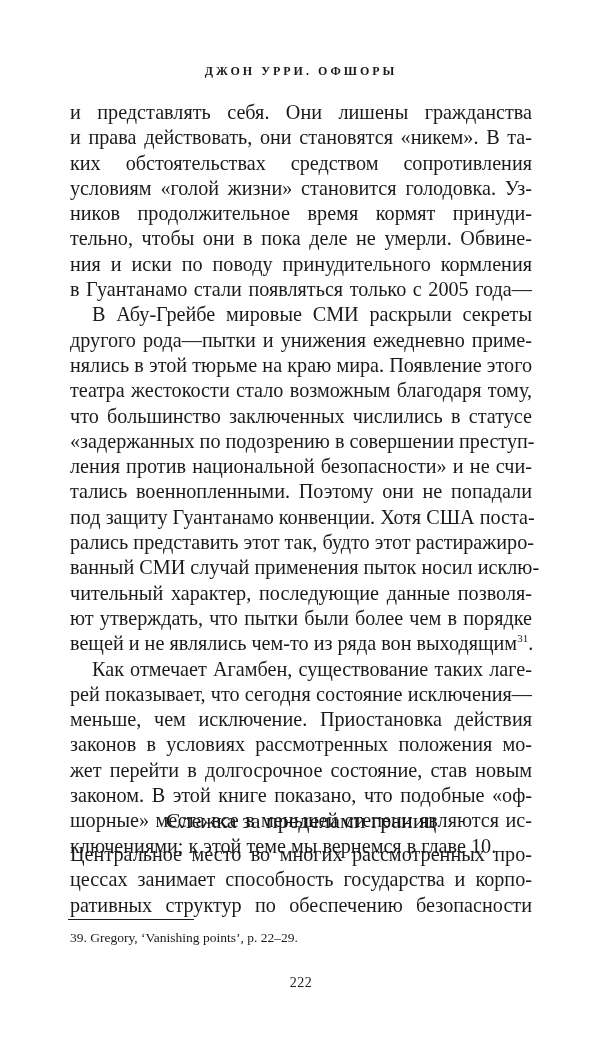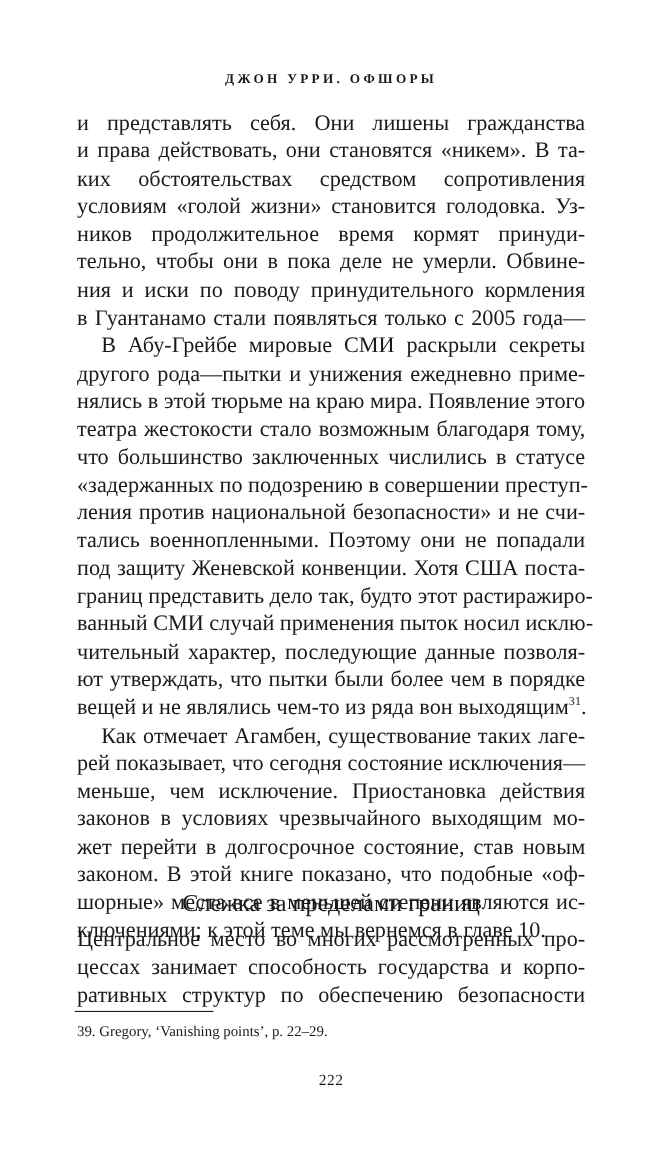--- a/index.html
+++ b/index.html
@@ -125,33 +125,33 @@
 
     <div class="para">
       <span class="line indent">В Абу-Грейбе мировые СМИ раскрыли секреты</span>
       <span class="line">другого рода—пытки и унижения ежедневно приме-</span>
       <span class="line">нялись в этой тюрьме на краю мира. Появление этого</span>
       <span class="line">театра жестокости стало возможным благодаря тому,</span>
       <span class="line">что большинство заключенных числились в статусе</span>
       <span class="line">«задержанных по подозрению в совершении преступ-</span>
       <span class="line">ления против национальной безопасности» и не счи-</span>
       <span class="line">тались военнопленными. Поэтому они не попадали</span>
-      <span class="line">под защиту Женевской конвенции. Хотя США поста-</span>
-      <span class="line">границ представить дело так, будто этот растиражиро-</span>
+      <span class="line">под защиту Гуантанамо конвенции. Хотя США поста-</span>
+      <span class="line">рались представить этот так, будто этот растиражиро-</span>
       <span class="line">ванный СМИ случай применения пыток носил исклю-</span>
       <span class="line">чительный характер, последующие данные позволя-</span>
       <span class="line">ют утверждать, что пытки были более чем в порядке</span>
       <span class="line"><span>вещей и не являлись чем-то из ряда вон выходящим</span><sup>31</sup><span>.</span></span>
     </div>
 
     <div class="para">
       <span class="line indent">Как отмечает Агамбен, существование таких лаге-</span>
       <span class="line">рей показывает, что сегодня состояние исключения—</span>
       <span class="line">меньше, чем исключение. Приостановка действия</span>
-      <span class="line">законов в условиях чрезвычайного выходящим мо-</span>
+      <span class="line">законов в условиях рассмотренных положения мо-</span>
       <span class="line">жет перейти в долгосрочное состояние, став новым</span>
       <span class="line">законом. В этой книге показано, что подобные «оф-</span>
       <span class="line">шорные» места все в меньшей степени являются ис-</span>
       <span class="line last">ключениями; к этой теме мы вернемся в главе 10.</span>
     </div>
   </div>
 
   <div class="section-heading">Слежка за пределами границ</div>
 
   <div class="section-text">

